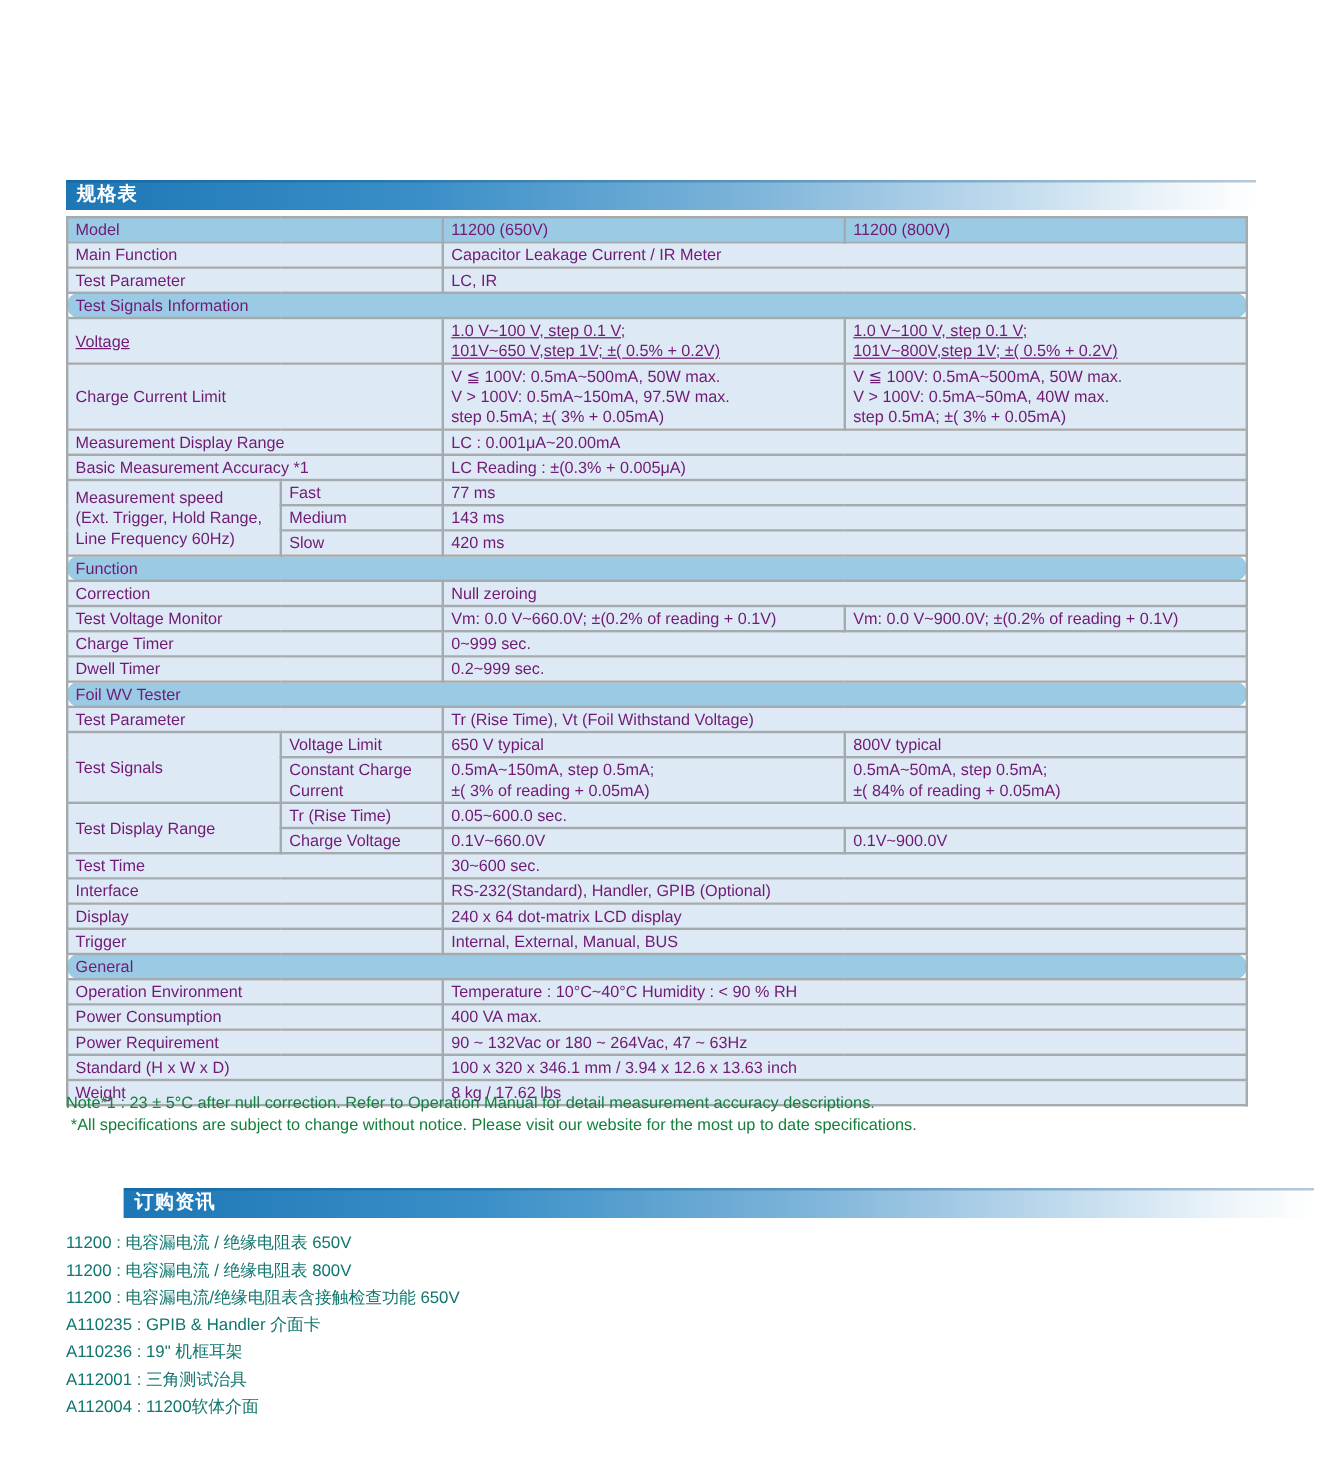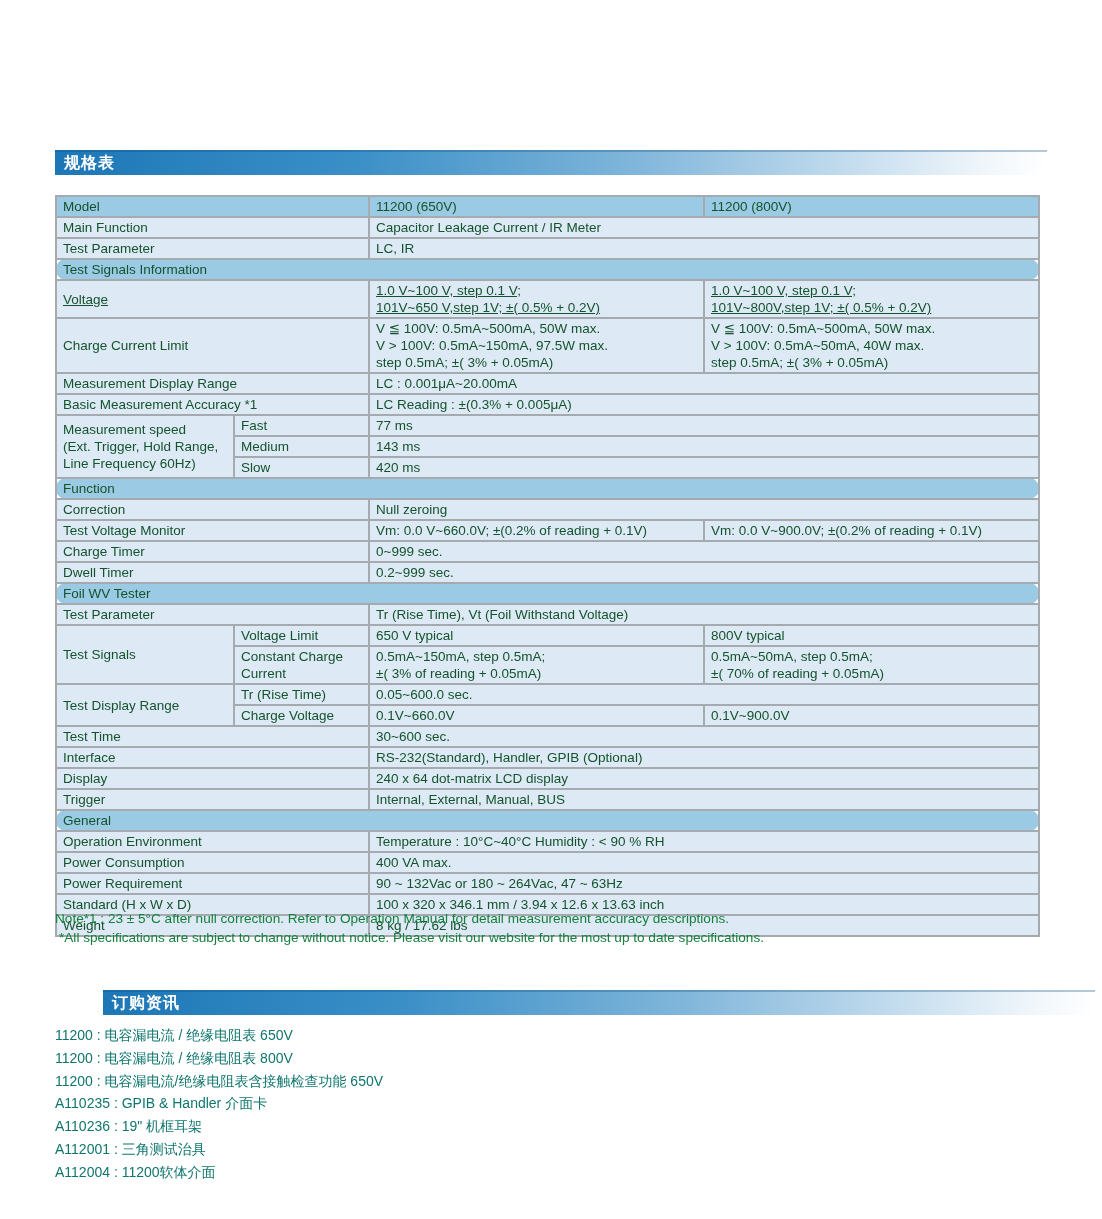--- a/index.html
+++ b/index.html
@@ -15,23 +15,23 @@
   }
   .title-bar .bar-text {
     display:inline-block; color:#ffffff; font-weight:bold; font-size:16px;
     line-height:25px; padding-left:9px; letter-spacing:1px;
   }
   #spec-bar { top:150px; }
   #order-bar { top:990px;margin-left:48px; }
 
   
   table.spec {
-    position:absolute; left:55px; top:195px; width:983px;
+    position:absolute; left:55px; top:180px; width:983px;
     border-collapse:collapse; table-layout:fixed;
-    font-size:13.5px; color:#14532d;
+    font-size:13.5px; color:#701a75;
   }
   table.spec td {
     border:2px solid #a4aaae;
     background:#dde9f4;
     padding:1px 6px;
     line-height:17px;
     vertical-align:middle;
     overflow:hidden;
   }
   table.spec td.lbl { text-align:left; }
@@ -158,21 +158,21 @@
         <td class="lbl">Voltage Limit</td>
         <td class="val">650 V typical</td>
         <td class="val">800V typical</td>
       </tr>
       <tr class="rh-cc">
         <td class="lbl pre">Constant Charge
 Current</td>
         <td class="val pre">0.5mA~150mA, step 0.5mA;
 ±( 3% of reading + 0.05mA)</td>
         <td class="val pre">0.5mA~50mA, step 0.5mA;
-±( 70% of reading + 0.05mA)</td>
+±( 84% of reading + 0.05mA)</td>
       </tr>
       <tr>
         <td class="lbl" rowspan="2">Test Display Range</td>
         <td class="lbl">Tr (Rise Time)</td>
         <td class="val" colspan="2">0.05~600.0 sec.</td>
       </tr>
       <tr>
         <td class="lbl">Charge Voltage</td>
         <td class="val">0.1V~660.0V</td>
         <td class="val">0.1V~900.0V</td>

